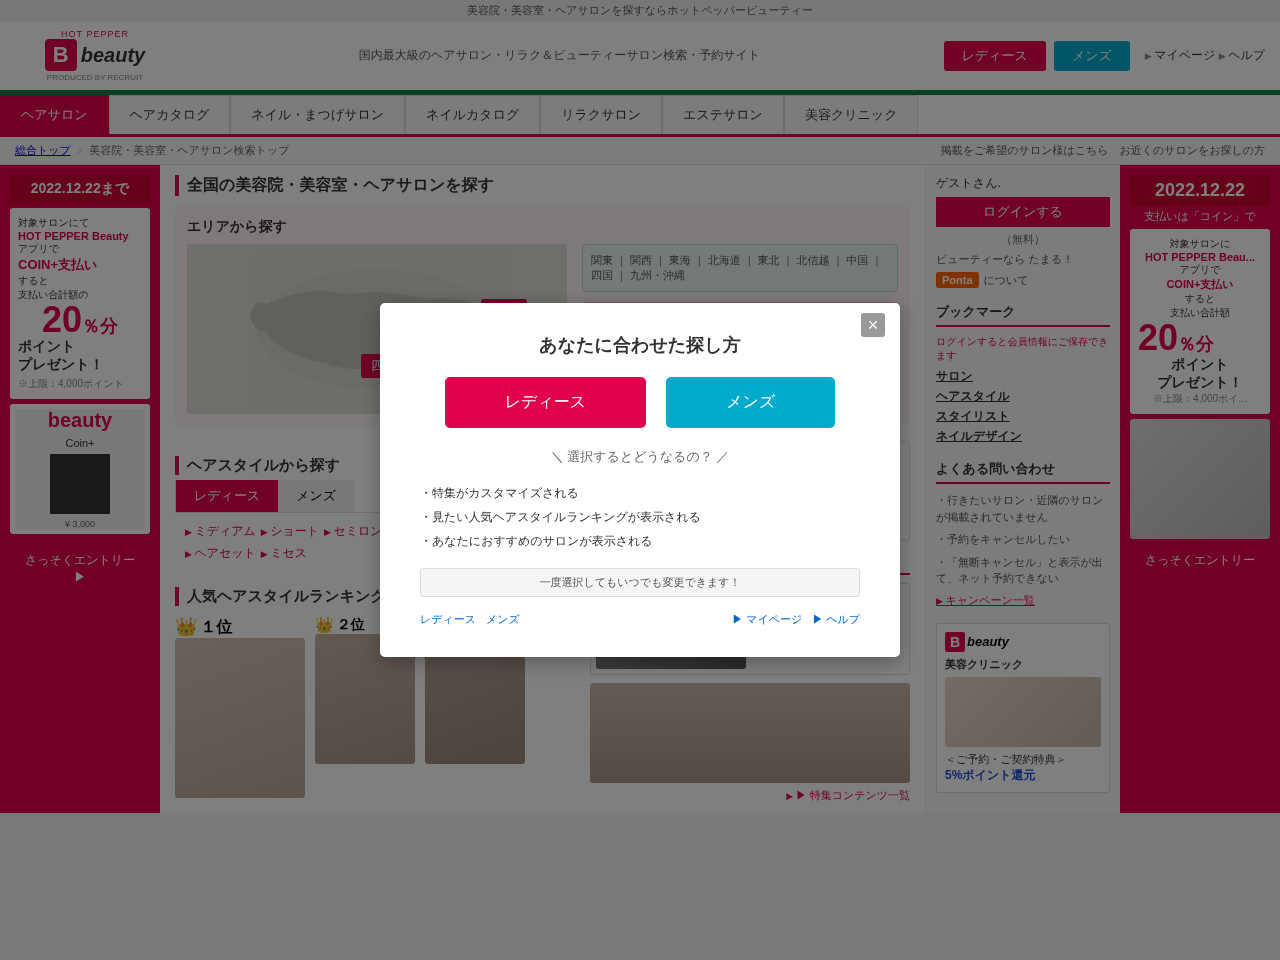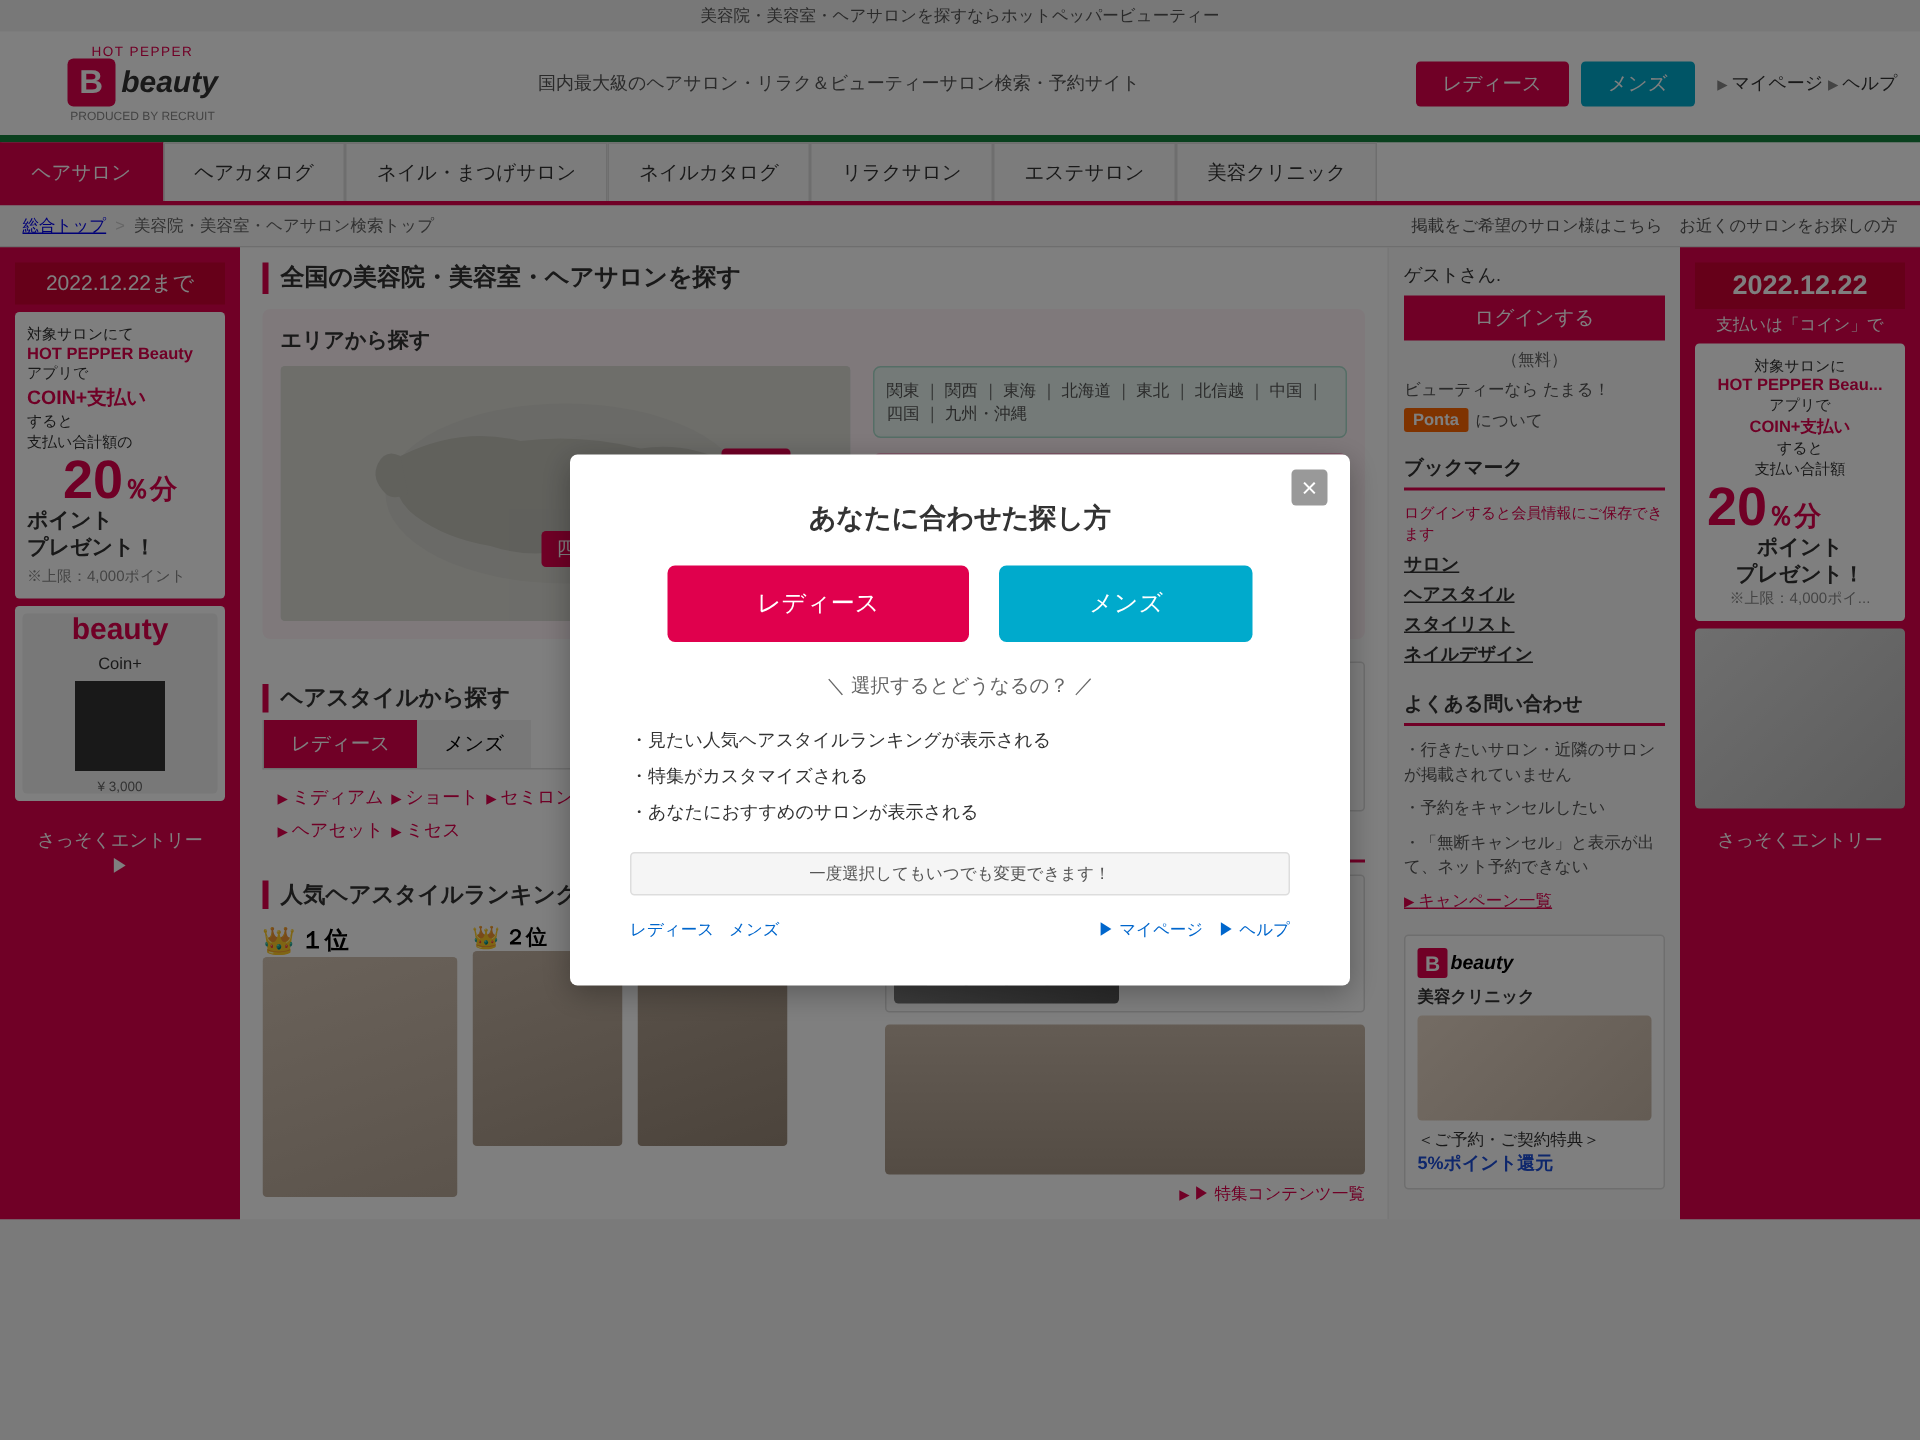--- a/index.html
+++ b/index.html
@@ -195,21 +195,21 @@
     <span class="sep"> &gt; </span>
     <span>美容院・美容室・ヘアサロン検索トップ</span>
   </div>
   <div class="breadcrumb-right">掲載をご希望のサロン様はこちら　お近くのサロンをお探しの方</div>
 </div>
 
 <div class="main-layout">
 
   <div class="left-ad">
     <div class="left-ad-inner">
-      <div style="background:#cc0033;color:white;font-size:14px;font-weight:normal;padding:5px;">2022.12.22まで</div>
+      <div style="background:#cc0033;color:white;font-size:14px;font-weight:bold;padding:5px;">2022.12.22まで</div>
       <div class="left-ad-body">
         <div>対象サロンにて</div>
         <div style="color:#e0004d;font-weight:bold;font-size:11px;">HOT PEPPER Beauty</div>
         <div>アプリで</div>
         <div class="coin">COIN+支払い</div>
         <div>すると</div>
         <div>支払い合計額の</div>
         <div style="display:flex;align-items:baseline;justify-content:center;">
           <span class="percent">20</span>
           <span class="percent-sign">％分</span>
@@ -441,22 +441,22 @@
     <button class="modal-close">
       <span>×</span>
     </button>
     <div class="modal-title">あなたに合わせた探し方</div>
     <div class="modal-buttons">
       <button class="modal-btn-ladies">レディース</button>
       <button class="modal-btn-mens">メンズ</button>
     </div>
     <div class="modal-select-text">＼ 選択するとどうなるの？ ／</div>
     <div class="modal-benefits">
+      <div>特集がカスタマイズされる</div>
       <div>見たい人気ヘアスタイルランキングが表示される</div>
-      <div>特集がカスタマイズされる</div>
       <div>あなたにおすすめのサロンが表示される</div>
     </div>
     <div class="modal-info-bar">一度選択してもいつでも変更できます！</div>
     <div class="modal-footer-links">
       <div class="modal-footer-genders">
         <a href="#" class="modal-footer-link">レディース</a>
         <a href="#" class="modal-footer-link">メンズ</a>
       </div>
       <div style="display:flex;gap:10px;">
         <a href="#" class="modal-footer-link">▶ マイページ</a>

